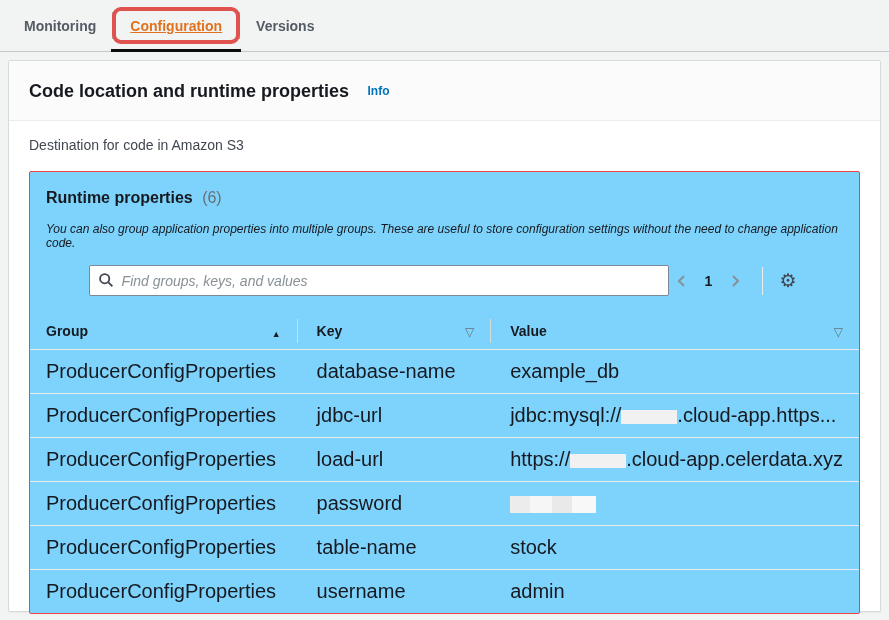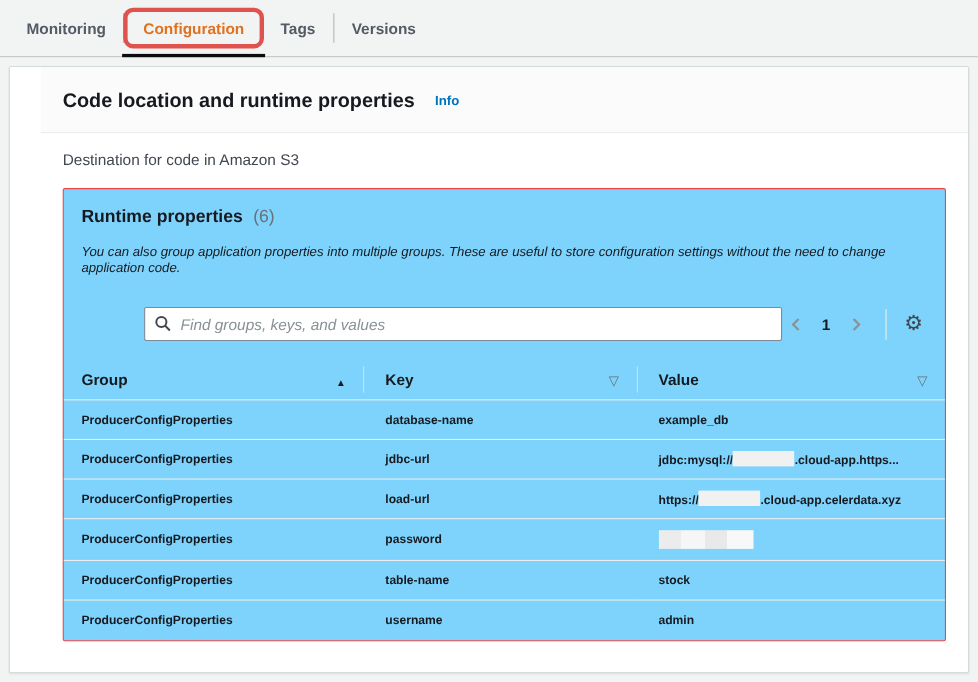--- a/index.html
+++ b/index.html
@@ -24,21 +24,21 @@
     padding: 0 16px;
     font-size: 14px; font-weight: bold;
     color: #545b64;
     cursor: pointer;
     white-space: nowrap;
   }
   .tab-divider {
     width: 1px; background: #b0b8bc;
     margin: 12px 0;
   }
-  .tab.selected { color: #e0721f; }
+  .tab.selected { color: #e0721f; text-decoration: underline; }
   .tab.selected .red-annotation {
     position: absolute;
     left: -2px; right: -2px; top: 7px; bottom: 7px;
     border: 4px solid #e0524d;
     border-radius: 9px;
     pointer-events: none;
   }
   .tab.selected::after {
     content: "";
     position: absolute;
@@ -48,21 +48,20 @@
   }
 
   
   .panel {
     margin: 8px;
     background: #ffffff;
     border: 1px solid #d5dbdb;
     border-radius: 2px;
     height: 552px;
     box-shadow: 0 1px 1px rgba(0,0,0,0.04);
-    padding-left: 28px;
   }
   .panel-header {
     background: #fbfbfb;
     border-bottom: 1px solid #eaeded;
     padding: 20px 20px 18px;
   }
   .panel-title {
     display: inline;
     font-size: 18px; font-weight: bold; color: #16191f;
   }
@@ -100,22 +99,22 @@
   }
   .inner-header { padding: 17px 16px 0; }
   .inner-title-line { font-size: 16px; }
   .inner-title { display: inline; font-size: 16px; font-weight: bold; color: #16191f; }
   .inner-count { display: inline; font-size: 16px; font-weight: normal; color: #687078; margin-left: 5px; }
   .inner-desc {
     margin-top: 15px;
     font-size: 12px; color: #16191f; font-style: italic;
   }
   .toolbar {
-    margin-top: 29px; margin-bottom: 17px;
-    display: flex; align-items: center; justify-content: flex-end;
+    margin-top: 15px; margin-bottom: 17px;
+    display: flex; align-items: center; justify-content: center;
   }
   .search-box {
     position: relative;
     width: 580px; height: 31px;
   }
   .search-box input {
     width: 100%; height: 100%;
     border: 1px solid #7d8998;
     border-radius: 2px;
     padding: 0 8px 0 32px;
@@ -165,24 +164,24 @@
     content: "";
     position: absolute; left: 0; top: 50%;
     transform: translateY(-50%);
     width: 1px; height: 24px;
     background: #d5dbdb;
   }
   .th-inner { display: flex; align-items: flex-end; justify-content: space-between; }
   .sort-asc-icon { font-size: 9px; color: #16191f; margin-left: 8px; }
   .filter-icon { font-size: 12px; color: #687078; margin-left: 8px; }
   tbody td {
-    font-size: 11px; color: #16191f;
+    font-size: 20px; color: #16191f;
     padding: 10px 16px 10px 20px;
     border-top: 1px solid #eaeded;
-    white-space: nowrap; overflow: hidden; font-weight: bold;
+    white-space: nowrap; overflow: hidden;
   }
   tbody td:first-child { padding-left: 16px; }
   tbody tr { height: 36px; }
 
   .redact-inline {
     display: inline-block;
     width: 56px; height: 14px;
     background: #f1f1f1;
     vertical-align: -2px;
   }
@@ -202,23 +201,20 @@
   <div class="tab">
     <span>Monitoring</span>
   </div>
   <div class="tab-divider"></div>
   <div class="tab-divider"></div>
   <div class="tab selected">
     <span class="red-annotation"></span>
     <span>Configuration</span>
   </div>
   <div class="tab-divider"></div>
-  <div class="tab">
-    <span>Tags</span>
-  </div>
   <div class="tab-divider"></div>
   <div class="tab">
     <span>Versions</span>
   </div>
 </nav>
 
 <section class="panel">
   <div class="panel-header">
     <h2 class="panel-title">Code location and runtime properties</h2>
     <a class="info-link">Info</a>

